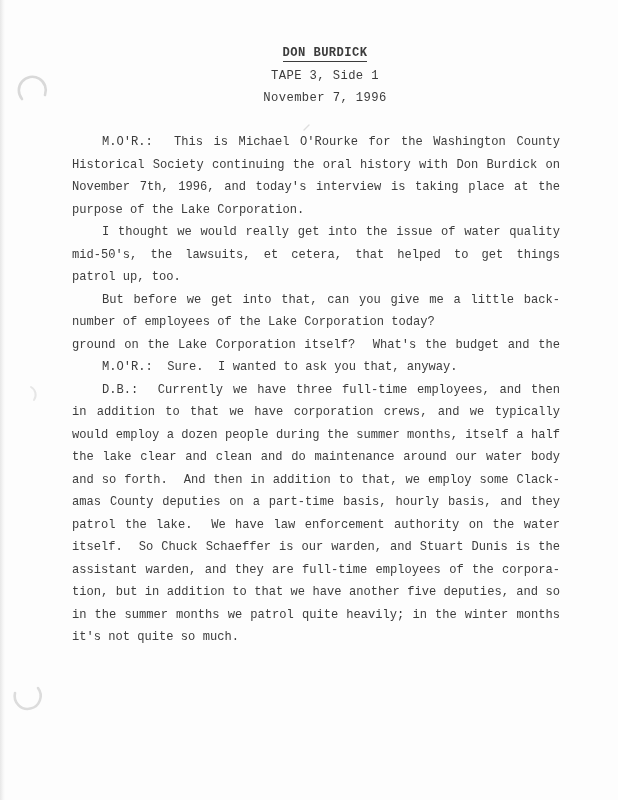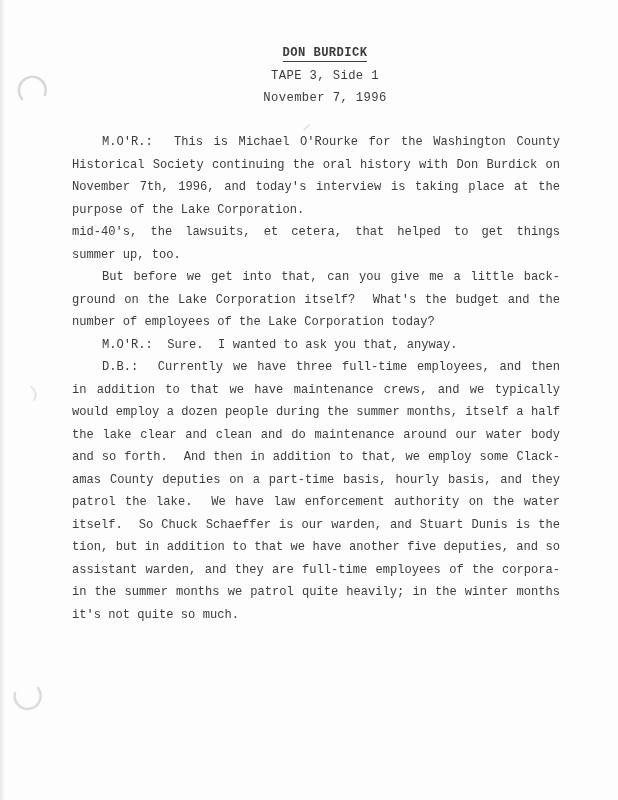--- a/index.html
+++ b/index.html
@@ -103,40 +103,41 @@
   </div>
 
   <div class="body-text">
       <div class="para">
         <div class="line first wrapable">M.O'R.:&nbsp; This is Michael O'Rourke for the Washington County</div>
         <div class="line wrapable">Historical Society continuing the oral history with Don Burdick on</div>
         <div class="line wrapable">November 7th, 1996, and today's interview is taking place at the</div>
         <div class="line last wrapable">purpose of the Lake Corporation.</div>
       </div>
       <div class="para">
-        <div class="line wrapable">mid-40's, the lawsuits, et cetera, that helped to get things</div>
-        <div class="line last wrapable">summer up, too.</div>
+        <div class="line first wrapable">I thought we would really get into the issue of water quality</div>
+        <div class="line wrapable">mid-50's, the lawsuits, et cetera, that helped to get things</div>
+        <div class="line last wrapable">patrol up, too.</div>
       </div>
       <div class="para">
         <div class="line first wrapable">But before we get into that, can you give me a little back-</div>
+        <div class="line last wrapable">number of employees of the Lake Corporation today?</div>
         <div class="line wrapable">ground on the Lake Corporation itself?&nbsp; What's the budget and the</div>
-        <div class="line last wrapable">number of employees of the Lake Corporation today?</div>
       </div>
       <div class="para">
         <div class="line first last wrapable">M.O'R.:&nbsp; Sure.&nbsp; I wanted to ask you that, anyway.</div>
       </div>
       <div class="para">
         <div class="line first wrapable">D.B.:&nbsp; Currently we have three full-time employees, and then</div>
-        <div class="line wrapable">in addition to that we have maintenance crews, and we typically</div>
+        <div class="line wrapable">in addition to that we have corporation crews, and we typically</div>
         <div class="line wrapable">would employ a dozen people during the summer months, itself a half</div>
         <div class="line wrapable">the lake clear and clean and do maintenance around our water body</div>
         <div class="line wrapable">and so forth.&nbsp; And then in addition to that, we employ some Clack-</div>
         <div class="line wrapable">amas County deputies on a part-time basis, hourly basis, and they</div>
         <div class="line wrapable">patrol the lake.&nbsp; We have law enforcement authority on the water</div>
         <div class="line wrapable">itself.&nbsp; So Chuck Schaeffer is our warden, and Stuart Dunis is the</div>
+        <div class="line wrapable">assistant warden, and they are full-time employees of the corpora-</div>
         <div class="line wrapable">tion, but in addition to that we have another five deputies, and so</div>
-        <div class="line wrapable">assistant warden, and they are full-time employees of the corpora-</div>
         <div class="line wrapable">in the summer months we patrol quite heavily; in the winter months</div>
         <div class="line last wrapable">it's not quite so much.</div>
       </div>
     </div>
 
 </div>
 
 </body></html>

